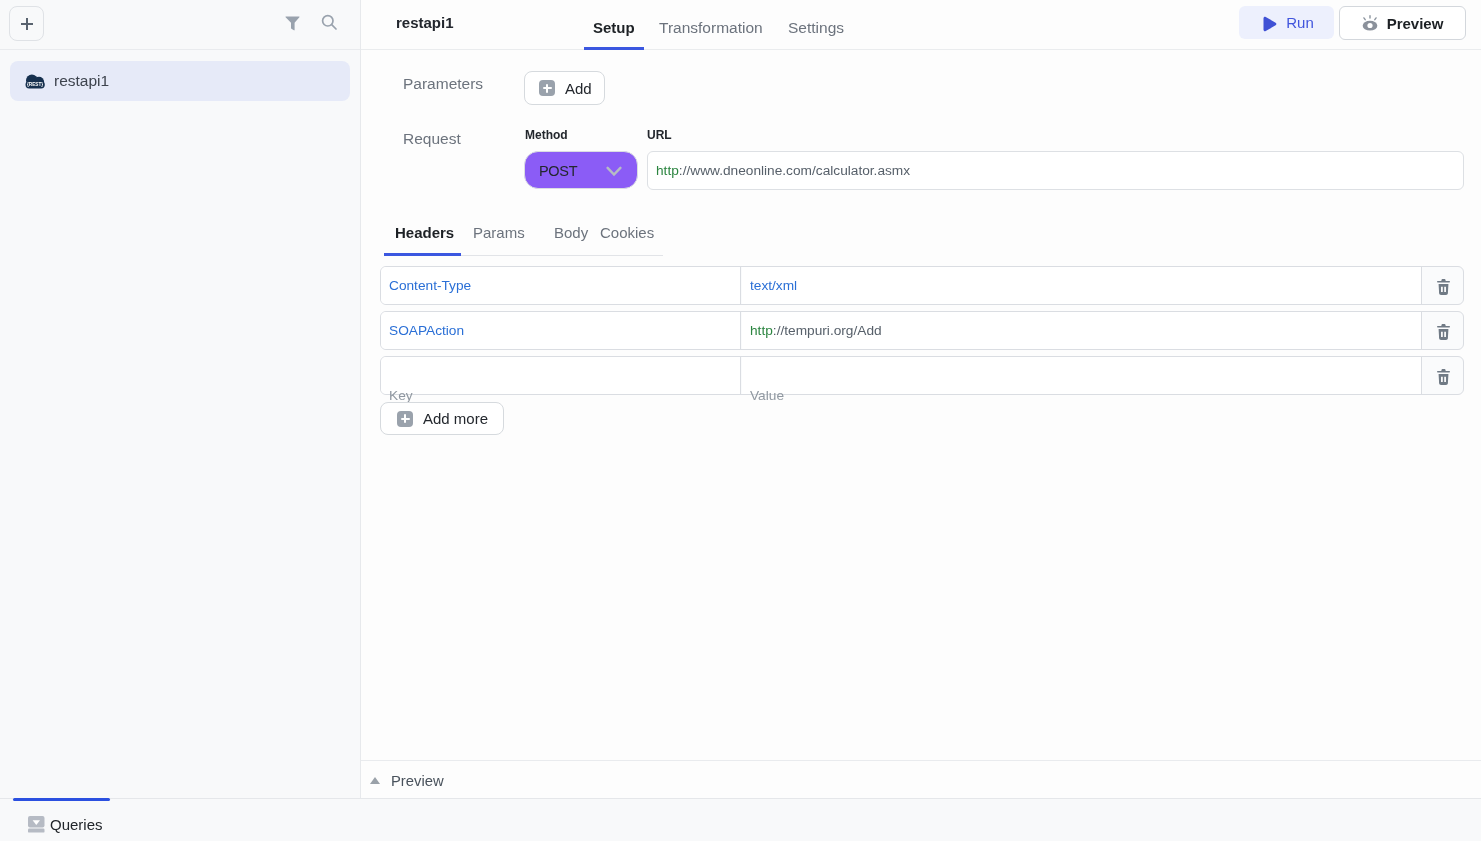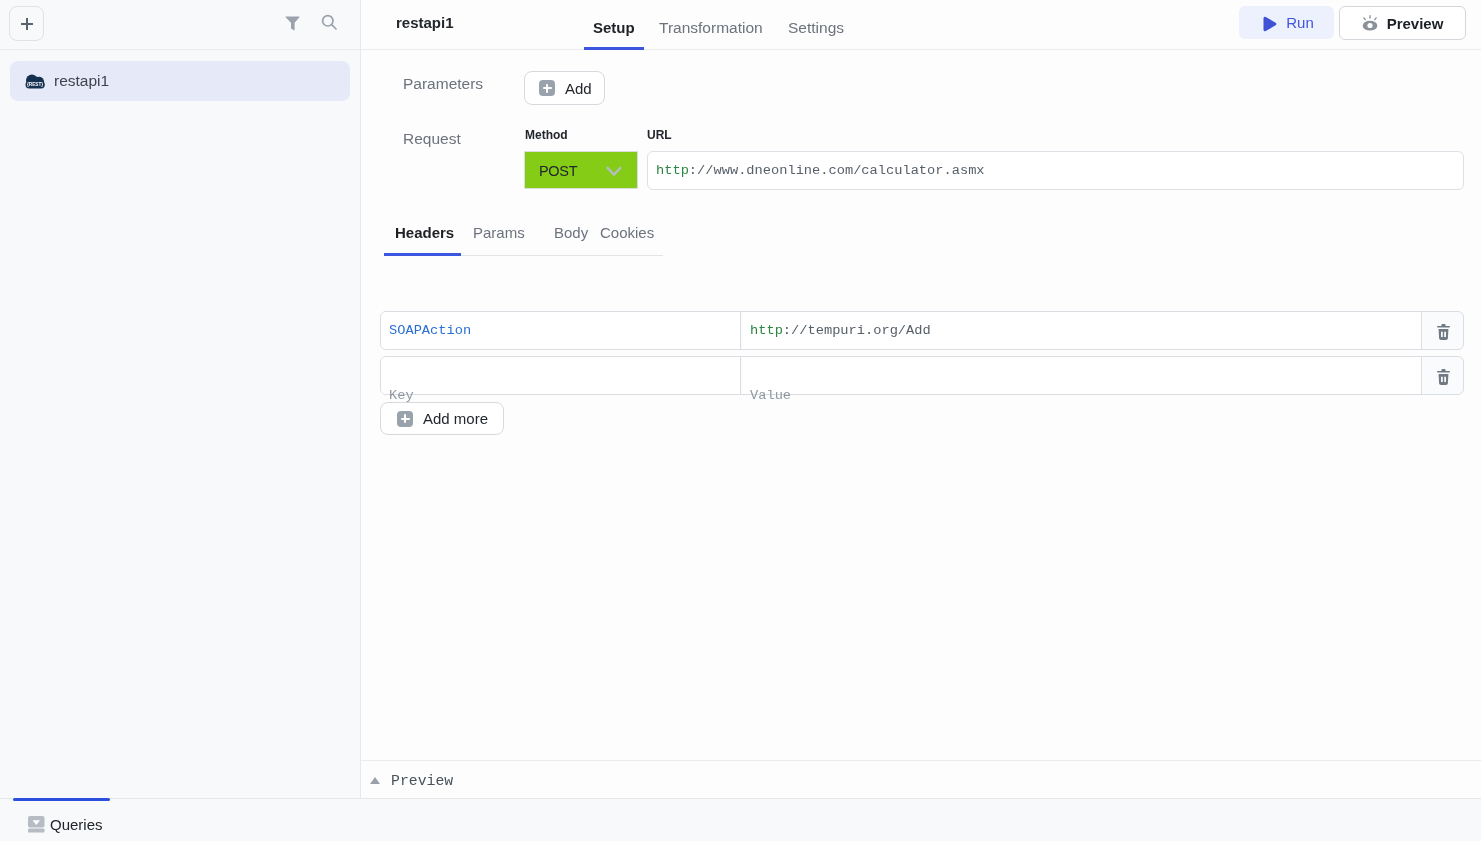--- a/index.html
+++ b/index.html
@@ -1,18 +1,18 @@
 <!DOCTYPE html>
 <html><head>
 <meta charset="utf-8">
 <style>
   * { margin:0; padding:0; box-sizing:border-box; }
   html,body { width:1481px; height:841px; overflow:hidden; }
   body { font-family:"Liberation Sans", sans-serif; background:#fdfdfd; position:relative; }
-  .mono { font-family:Liberation Mono, monospace; }
+  .mono { font-family:Liberation Sans, sans-serif; }
 
   
   #sidebar { position:absolute; left:0; top:0; width:361px; height:800px;
     background:#f8f9fa; border-right:1px solid #e7e9ec; }
   #sb-top { position:absolute; left:0; top:0; width:100%; height:50px;
     border-bottom:1px solid #e9ebee; }
   #btn-plus { position:absolute; left:9px; top:6px; width:35px; height:35px;
     border:1px solid #dfe2e6; border-radius:8px; }
   #btn-plus:before { content:""; position:absolute; left:16px; top:11px; width:2px; height:12px; background:#59636f; }
   #btn-plus:after  { content:""; position:absolute; left:11px; top:16px; width:12px; height:2px; background:#59636f; }
@@ -48,21 +48,21 @@
   .glabel { position:absolute; left:19px; font-size:15.5px; color:#6c737d;margin-left:23px; }
   .flabel { position:absolute; font-size:12px; font-weight:700; color:#23272d; }
 
   .pill-btn { position:absolute; background:#fff; border:1px solid #d6dade; border-radius:8px;
     display:flex; align-items:center; font-size:15px; color:#23272d; }
   .plus-sq { width:16px; height:16px; background:#9aa2ac; border-radius:4px; position:relative; flex:none; }
   .plus-sq:before { content:""; position:absolute; left:7px; top:3.5px; width:2px; height:9px; background:#fff; border-radius:1px;}
   .plus-sq:after  { content:""; position:absolute; left:3.5px; top:7px; width:9px; height:2px; background:#fff; border-radius:1px;}
 
   #sel-method { position:absolute; left:163px; top:151px; width:114px; height:38px;
-    background:#84cc16; border:1px solid #dadde2; border-radius:0; }
+    background:#8b5cf6; border:1px solid #dadde2; border-radius:14px; }
   #sel-method .txt { position:absolute; left:14px; top:11px; font-size:14.5px; letter-spacing:-0.3px; color:#23272d; }
   #sel-method svg { position:absolute; left:81px; top:14px; }
   #url-input { position:absolute; left:286px; top:151px; width:817px; height:39px;
     background:#fff; border:1px solid #dde0e4; border-radius:6px; }
   #url-input .txt { position:absolute; left:8px; top:11px; font-size:13.7px; }
 
   
   .stab { position:absolute; top:225px; line-height:15px; font-size:15px; color:#6c737d; }
   .stab.act { color:#1d2125; font-weight:700; }
   #stab-line { position:absolute; left:23px; top:255px; width:279px; height:1px; background:#e2e4e8; }
@@ -157,20 +157,34 @@
     <span class="txt mono"><span class="c-green">http</span><span class="c-gray">://www.dneonline.com/calculator.asmx</span></span>
   </div>
 
   <div class="stab act" style="left:34px;">Headers</div>
   <div class="stab" style="left:112px;">Params</div>
   <div class="stab" style="left:193px;">Body</div>
   <div class="stab" style="left:239px;">Cookies</div>
   <div id="stab-line"></div>
   <div id="stab-blue"></div>
 
+  <div class="kvrow" style="top:266px;">
+    <div class="key">
+        <span class="cell-txt mono c-blue">Content-Type</span>
+      </div>
+    <div class="val">
+        <span class="cell-txt mono c-blue">text/xml</span>
+      </div>
+    <svg class="trash" width="13" height="16" viewBox="0 0 13 16">
+        <path d="M4.3 1.9a2.2 2.2 0 0 1 4.4 0z" fill="#707a85"></path>
+        <rect x="0" y="1.9" width="13" height="1.5" rx=".75" fill="#707a85"></rect>
+        <path d="M1.6 5.1h9.8l-.5 9.1c-.1 1-.9 1.7-1.9 1.7H4c-1 0-1.8-.7-1.9-1.7L1.6 5.1z" fill="#707a85"></path>
+        <path d="M4.9 7.7v5.2M8.1 7.7v5.2" stroke="#fff" stroke-width="1.7"></path>
+      </svg>
+  </div>
   <div class="kvrow" style="top:311px;">
     <div class="key">
         <span class="cell-txt mono c-blue">SOAPAction</span>
       </div>
     <div class="val">
         <span class="cell-txt mono"><span class="c-green">http</span><span class="c-gray">://tempuri.org/Add</span></span>
       </div>
     <svg class="trash" width="13" height="16" viewBox="0 0 13 16">
         <path d="M4.3 1.9a2.2 2.2 0 0 1 4.4 0z" fill="#707a85"></path>
         <rect x="0" y="1.9" width="13" height="1.5" rx=".75" fill="#707a85"></rect>

